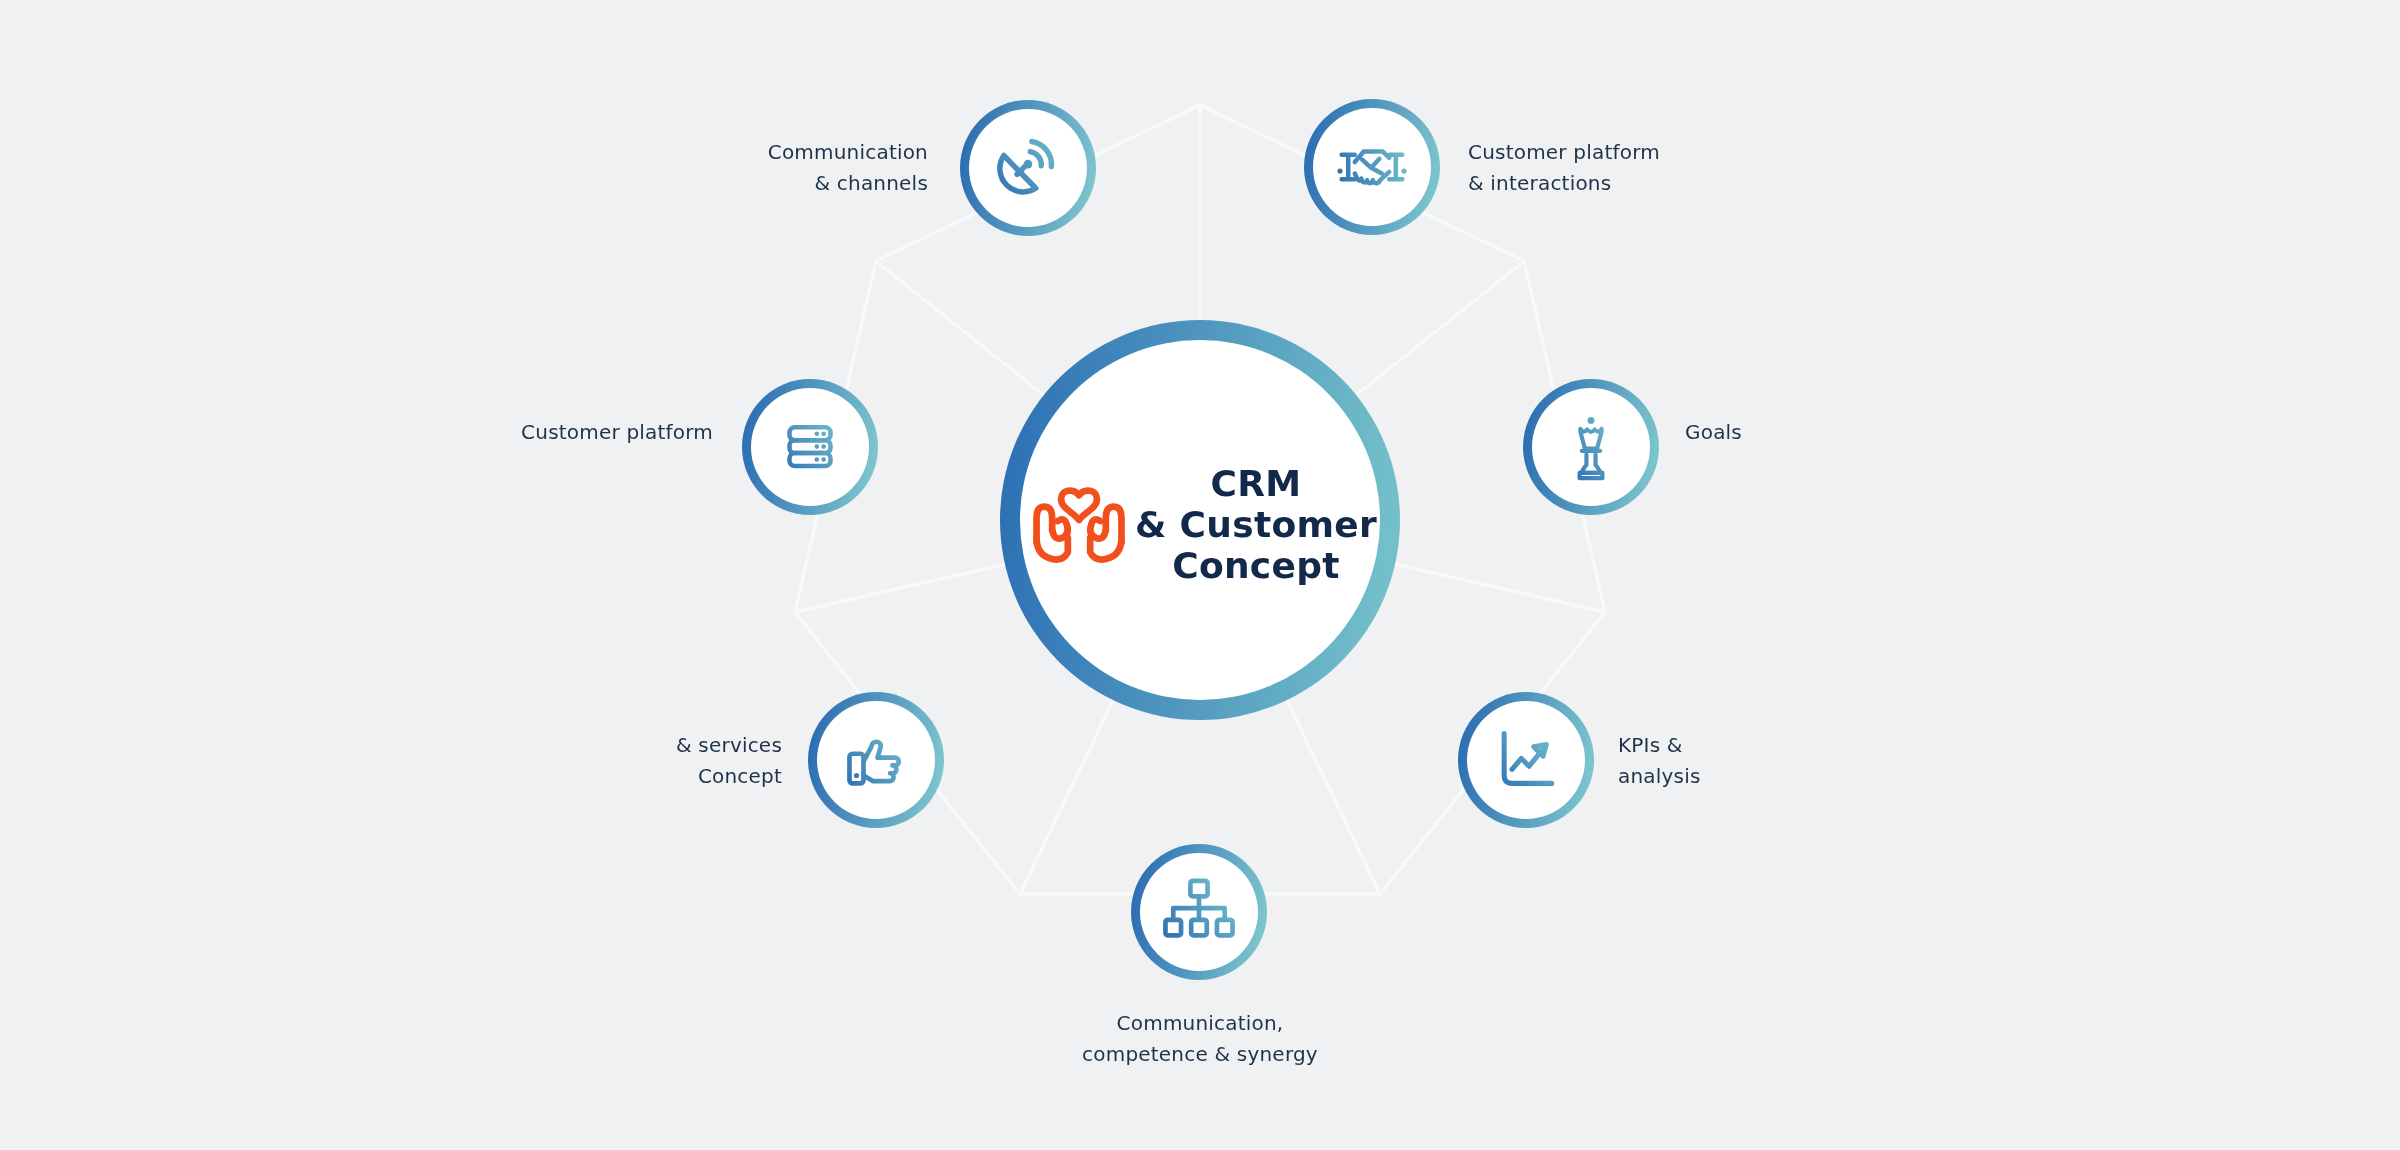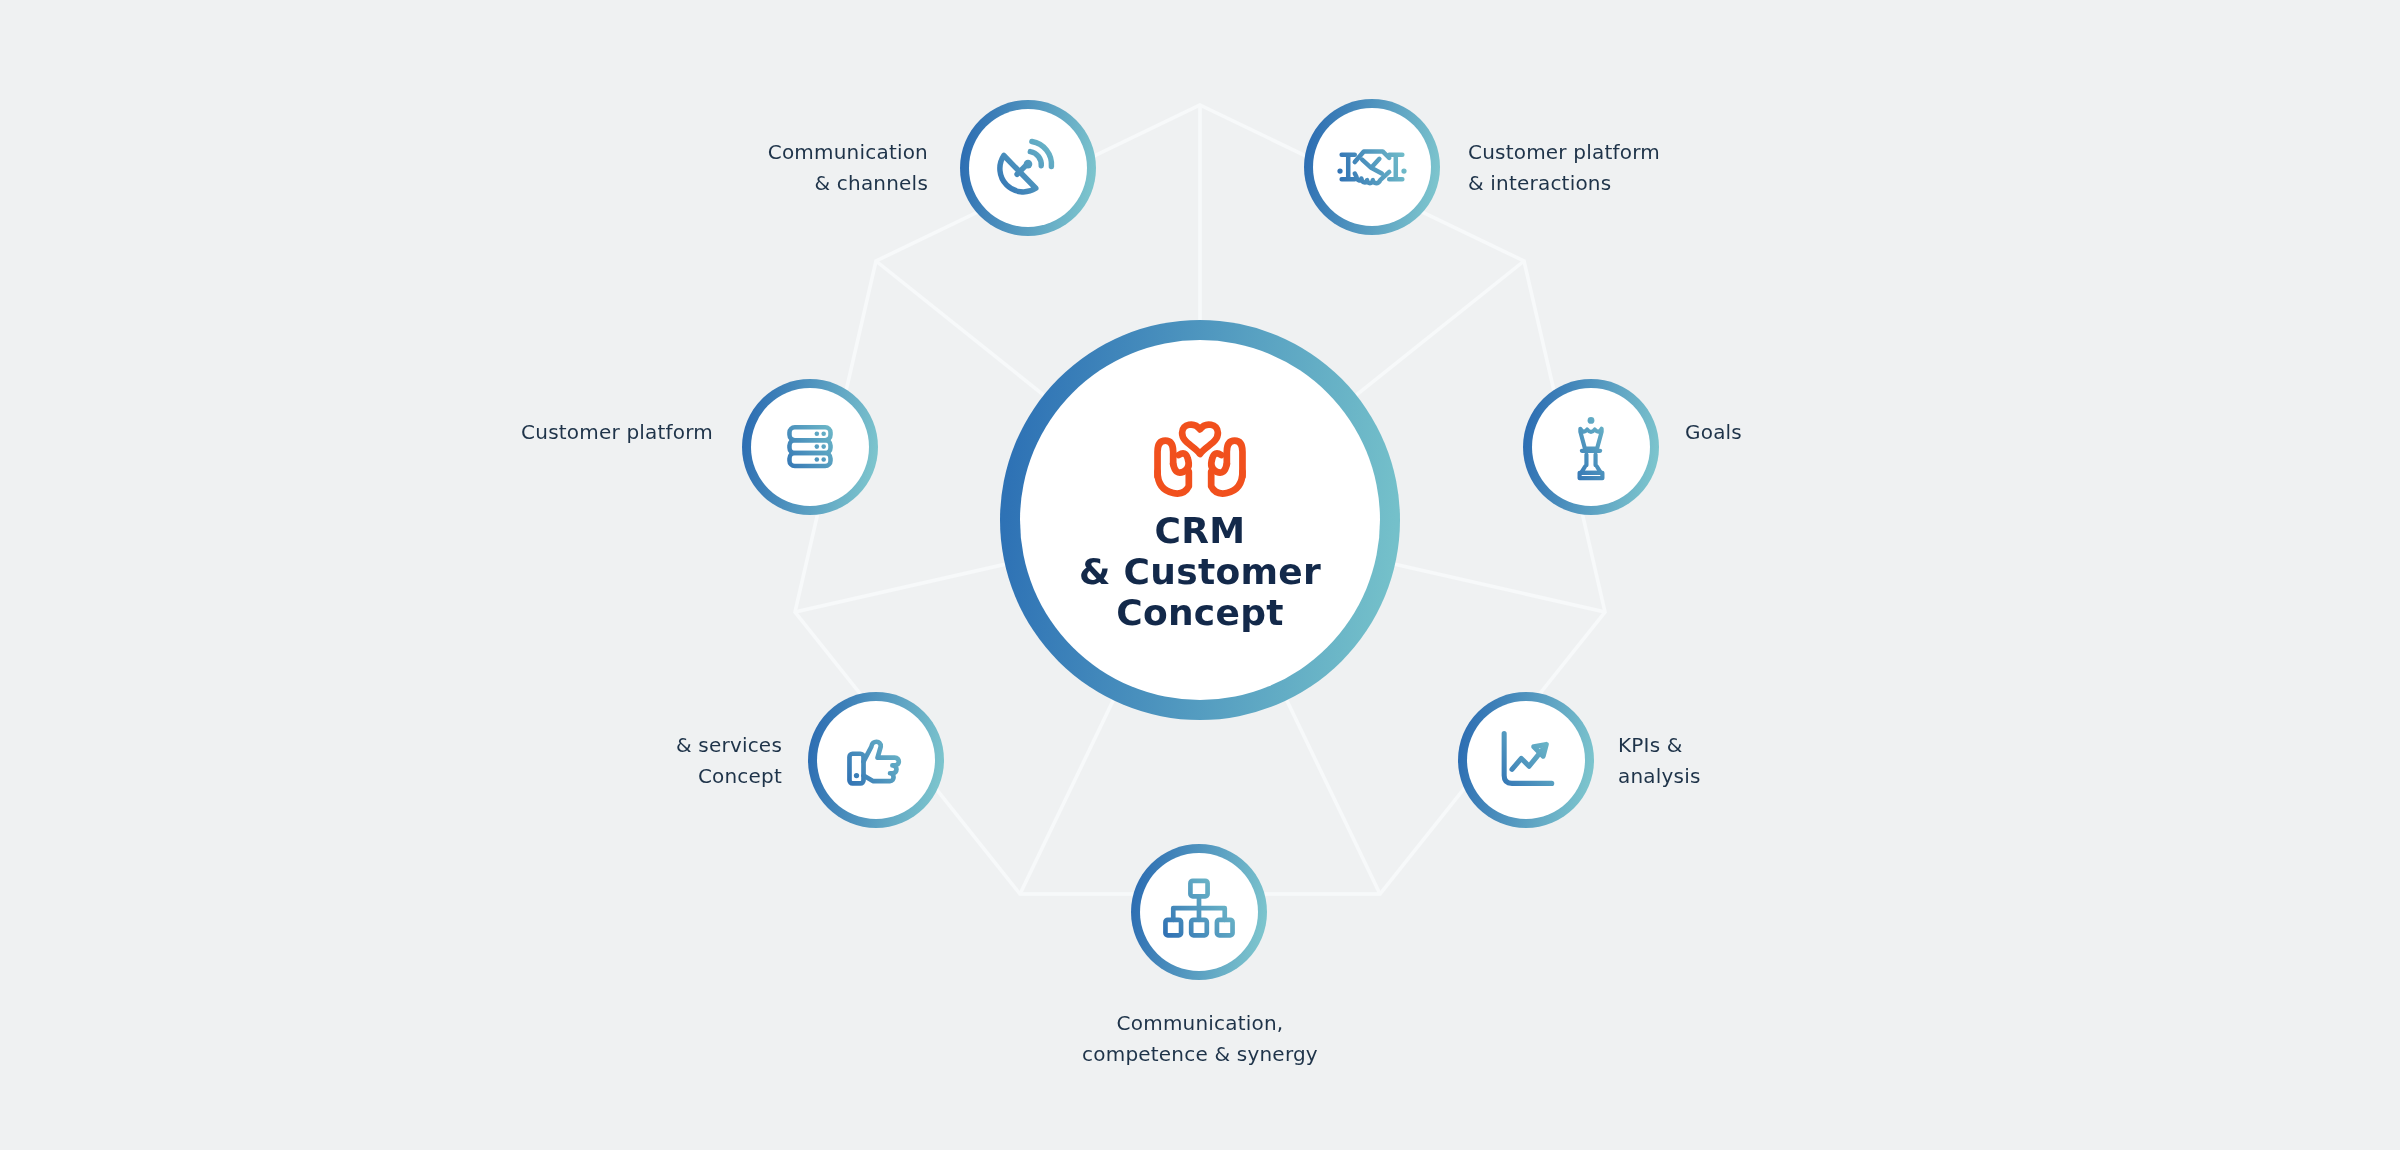--- a/index.html
+++ b/index.html
@@ -20,21 +20,21 @@
     display:flex;align-items:center;justify-content:center;
   }
   .center-circle{
     position:absolute;z-index:2;left:1000px;top:320px;
     width:400px;height:400px;border-radius:50%;
     background:linear-gradient(95deg,#2e72b5 5%,#74c0ca 95%);
     display:flex;align-items:center;justify-content:center;
   }
   .center-inner{
     width:360px;height:360px;border-radius:50%;background:#ffffff;
-    display:flex;flex-direction:column;align-items:center;justify-content:center;
+    display:flex;flex-direction:row;align-items:center;justify-content:center;
   }
   .center-title{
     margin-top:8px;text-align:center;
     font-size:36px;line-height:41px;font-weight:bold;
     color:#13294a;letter-spacing:.3px;
   }
   .label{
     position:absolute;z-index:3;width:420px;
     font-size:20px;line-height:31px;color:#1e3349;letter-spacing:.2px;
   }

